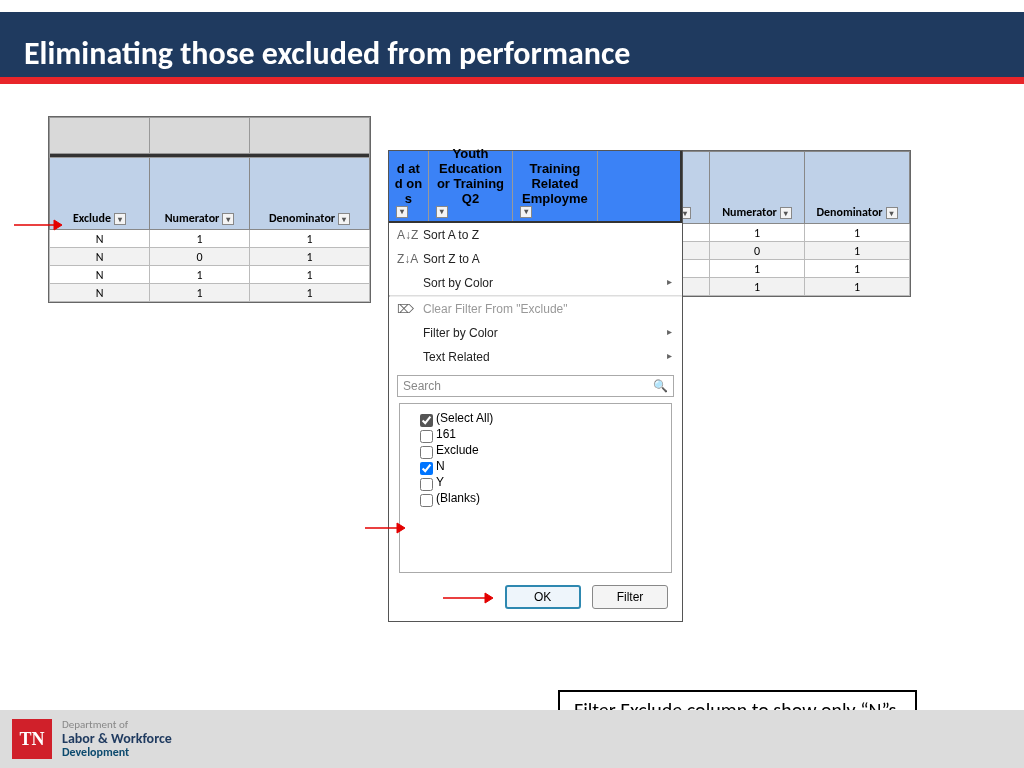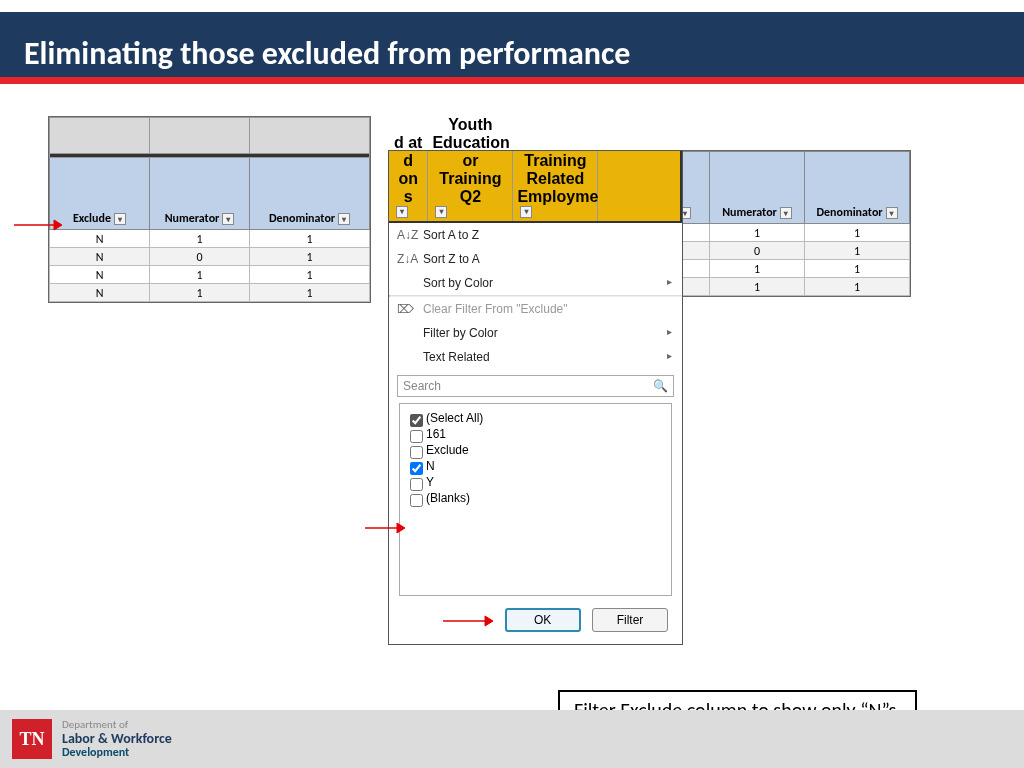--- a/index.html
+++ b/index.html
@@ -34,28 +34,28 @@
   .flt::after { content: "▾"; }
   .arrow { position: absolute; stroke: #e30000; fill: #e30000; }
   .filter-popup {
     position: absolute;
     left: 388px; top: 170px; width: 295px;
     border: 1px solid #555; background: #fff;
     font-family: "Segoe UI", Tahoma, sans-serif; font-size: 12px;
     z-index: 20;
   }
   .popup-headers { display: flex; border-bottom: 2px solid #333; }
-  .popup-headers div { border-right: 1px solid #999; background: #eab308; font-weight: bold; font-size: 16px; text-align: center; padding: 3px 4px; display: flex; flex-direction: column; justify-content: flex-end; height: 70px; }
+  .popup-headers div { border-right: 1px solid #999; background: #3b82f6; font-weight: bold; font-size: 13px; text-align: center; padding: 3px 4px; display: flex; flex-direction: column; justify-content: flex-end; height: 70px; }
   .menu-item { padding: 5px 8px 5px 34px; position: relative; color: #222; }
   .menu-item.disabled { color: #999; }
   .menu-item.sub::after { content: "▸"; position: absolute; right: 10px; color: #666; font-size: 10px; }
   .menu-item .mico { position: absolute; left: 8px; width: 16px; text-align: right; font-size: 12px; color: #666; }
   .menu-sep { border-top: 1px solid #ddd; margin: 0; }
   .search-box { margin: 6px 8px; display: flex; border: 1px solid #aaa; align-items: center; padding: 3px 5px; color: #888; justify-content: space-between; }
-  .tree { margin: 4px 10px 2px 10px; border: 1px solid #aaa; height: 193px; padding: 6px 6px; font-size: 12px; }
+  .tree { margin: 4px 10px 2px 10px; border: 1px solid #aaa; height: 170px; padding: 6px 16px; font-size: 12px; }
   .tree label { display: block; padding: 1px 0 1px 20px; position: relative; }
   .tree input { position: absolute; left: 0; top: 1px; }
   .tree .sa input { accent-color: #555; }
   .btn-row { text-align: right; padding: 10px 14px 12px 0; }
   .btn-row button { width: 76px; height: 24px; font-size: 12px; margin-left: 8px; background: #f4f4f4; border: 1px solid #888; border-radius: 3px; }
   .btn-row button.ok { border: 2px solid #2e88b0; background: #eef5fb; }
   .caption-box { position: absolute; left: 558px; top: 690px; border: 2px solid #000; padding: 6px 14px; font-size: 20px; background: #fff; }
   .footer { position: absolute; left: 0; bottom: 0; width: 100%; height: 58px; background: #dcdcdc; display: flex; align-items: center; padding-left: 12px; }
   .tn-block { width: 40px; height: 40px; background: #d0202a; color: #fff; font-weight: bold; font-size: 18px; display: flex; align-items: center; justify-content: center; margin-right: 10px; font-family: Georgia, serif; }
   .dept { line-height: 1.1; }

